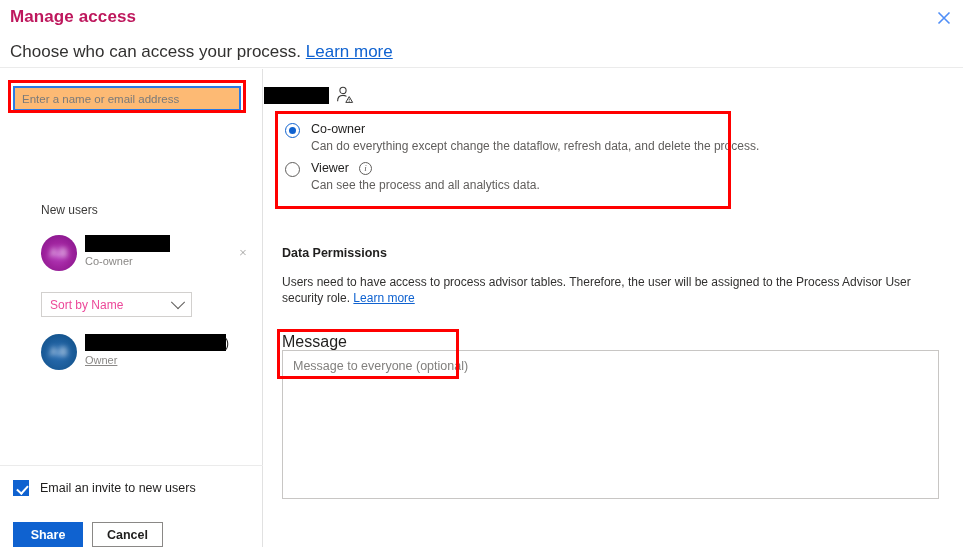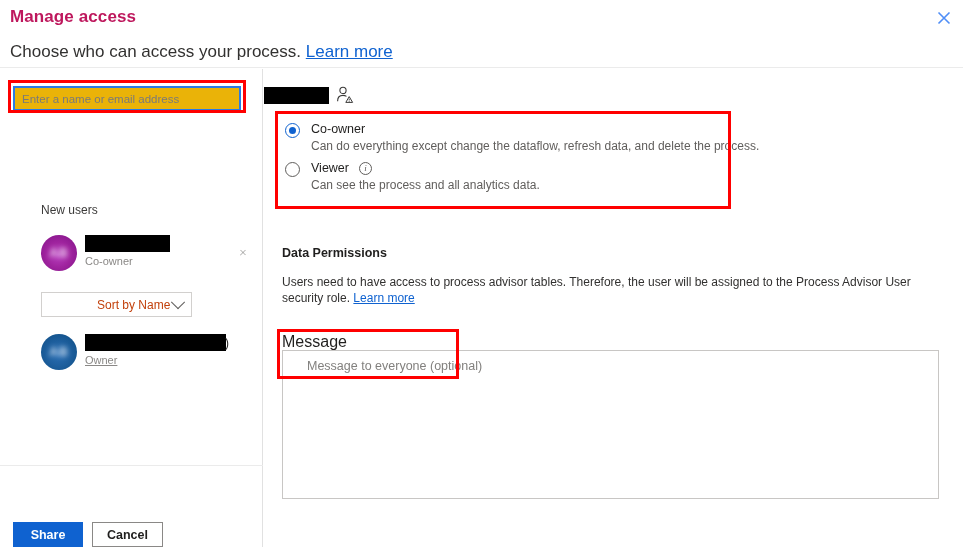--- a/index.html
+++ b/index.html
@@ -74,21 +74,21 @@
   
   .search-wrap {
     position: absolute;
     left: 13px; top: 17px;
     width: 228px; height: 25px;
   }
   .search-input {
     width: 100%;
     height: 100%;
     border: 2px solid #2a7ae4;
-    background: #eab308;
+    background: #fdba74;
     font-family: "Liberation Sans", sans-serif;
     font-size: 11.5px;
     color: #323130;
     padding: 0 7px;
     outline: none;
   }
   .search-input::placeholder { color: #7a7a7a; }
 
   .new-users-label {
     position: absolute;
@@ -171,23 +171,22 @@
     width: 151px; height: 25px;
     border: 1px solid #d2d0ce;
     background: #ffffff;
     display: flex;
     align-items: center;
     padding: 0 8px;
     cursor: pointer;
   }
   .sort-dropdown .label {
     font-size: 12px;
-    color: #c2410c;
+    color: #ec4899;
     flex: 1;
-    margin-left: 47px;
   }
   .chev {
     width: 10px; height: 10px;
     border-right: 1.3px solid #605e5c;
     border-bottom: 1.3px solid #605e5c;
     transform: rotate(45deg) translate(-2px,-2px);
   }
 
   .left-footer-divider {
     position: absolute;
@@ -370,21 +369,21 @@
   .message-box {
     position: absolute;
     left: 18px; top: 281px;
     width: 657px;
     height: 149px;
     border: 1px solid #c8c6c4;
     background: #ffffff;
     font-family: "Liberation Sans", sans-serif;
     font-size: 12.5px;
     color: #323130;
-    padding: 8px 24px;
+    padding: 8px 10px;
     resize: none;
     outline: none;
   }
   .message-box::placeholder { color: #82807e; }
 </style>
 </head>
 <body>
 
 <div class="header">
   <div class="page-title">Manage access</div>
@@ -429,20 +428,24 @@
     <div class="avatar blue">
       <div class="blur-initials">AB</div>
     </div>
     <div class="redact"></div>
     <div class="paren-tail">)</div>
     <div class="user-role">Owner</div>
   </div>
 
   <div class="left-footer-divider"></div>
 
+  <div class="email-invite">
+    <span class="checkbox"></span>
+    <span class="txt">Email an invite to new users</span>
+  </div>
 
   <div class="actions">
     <button class="btn btn-primary">Share</button>
     <button class="btn btn-secondary">Cancel</button>
   </div>
 </div>
 
 <div class="right-panel">
 
   <div class="target-header">

